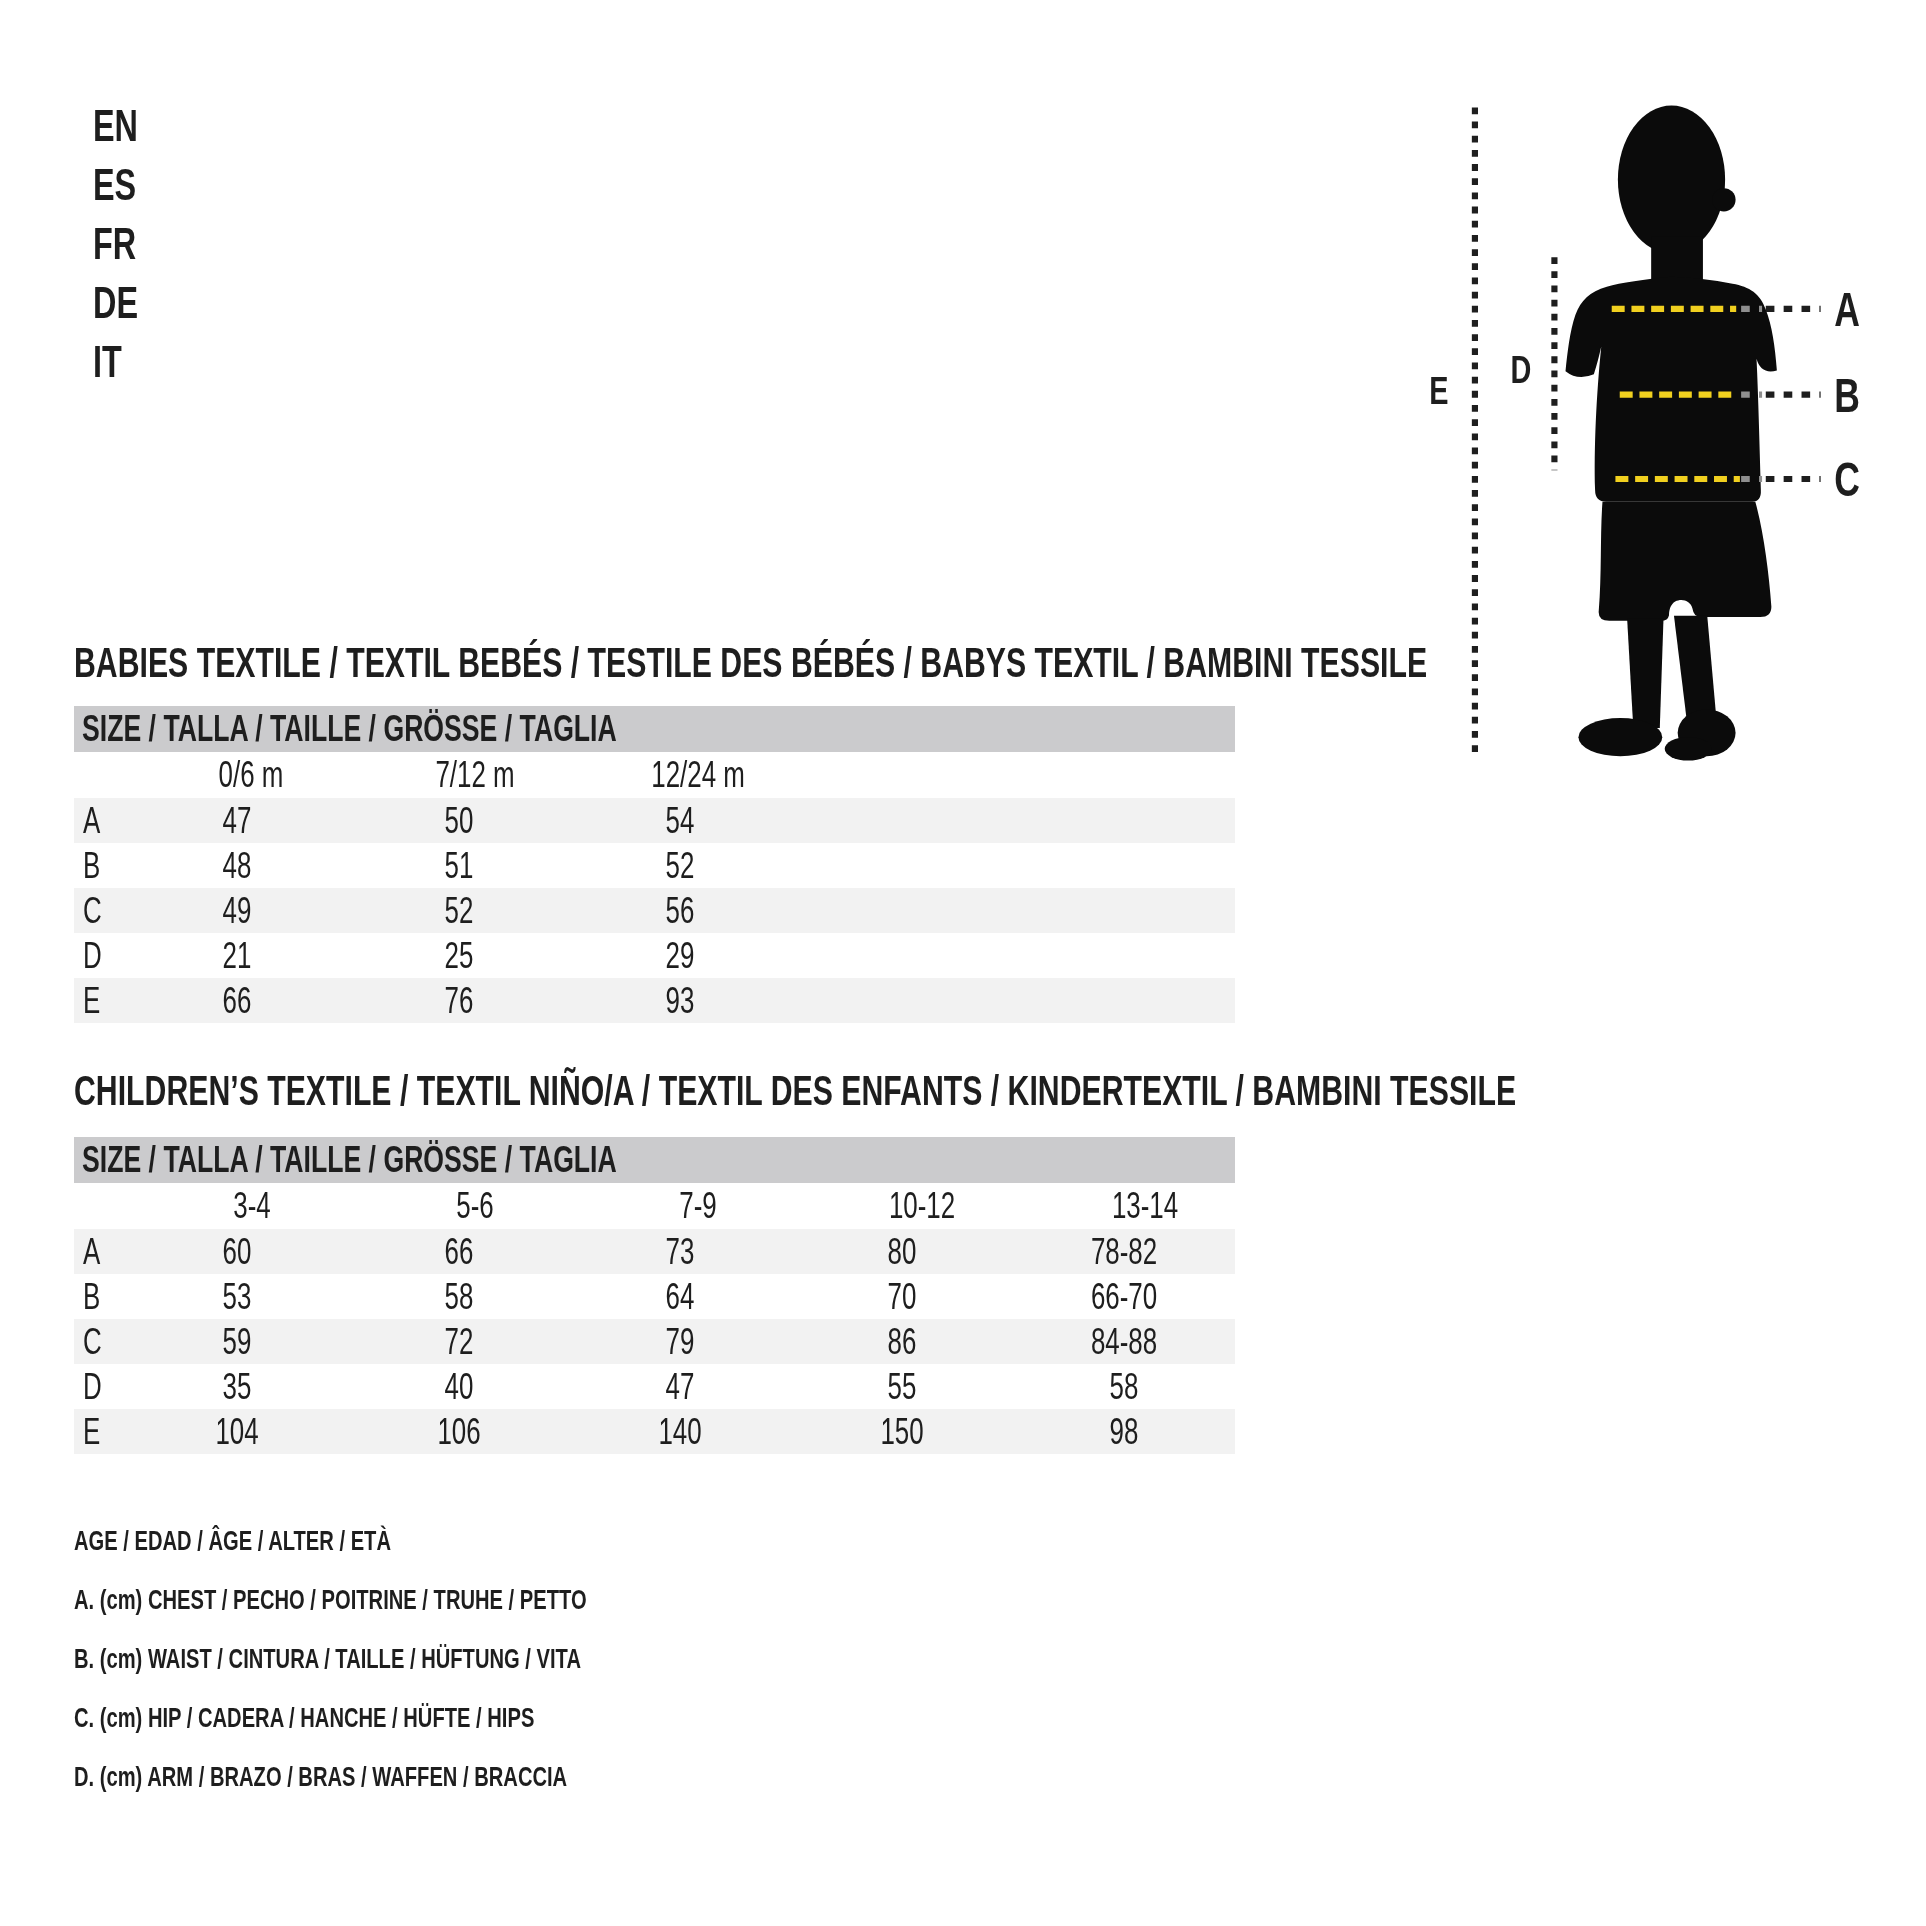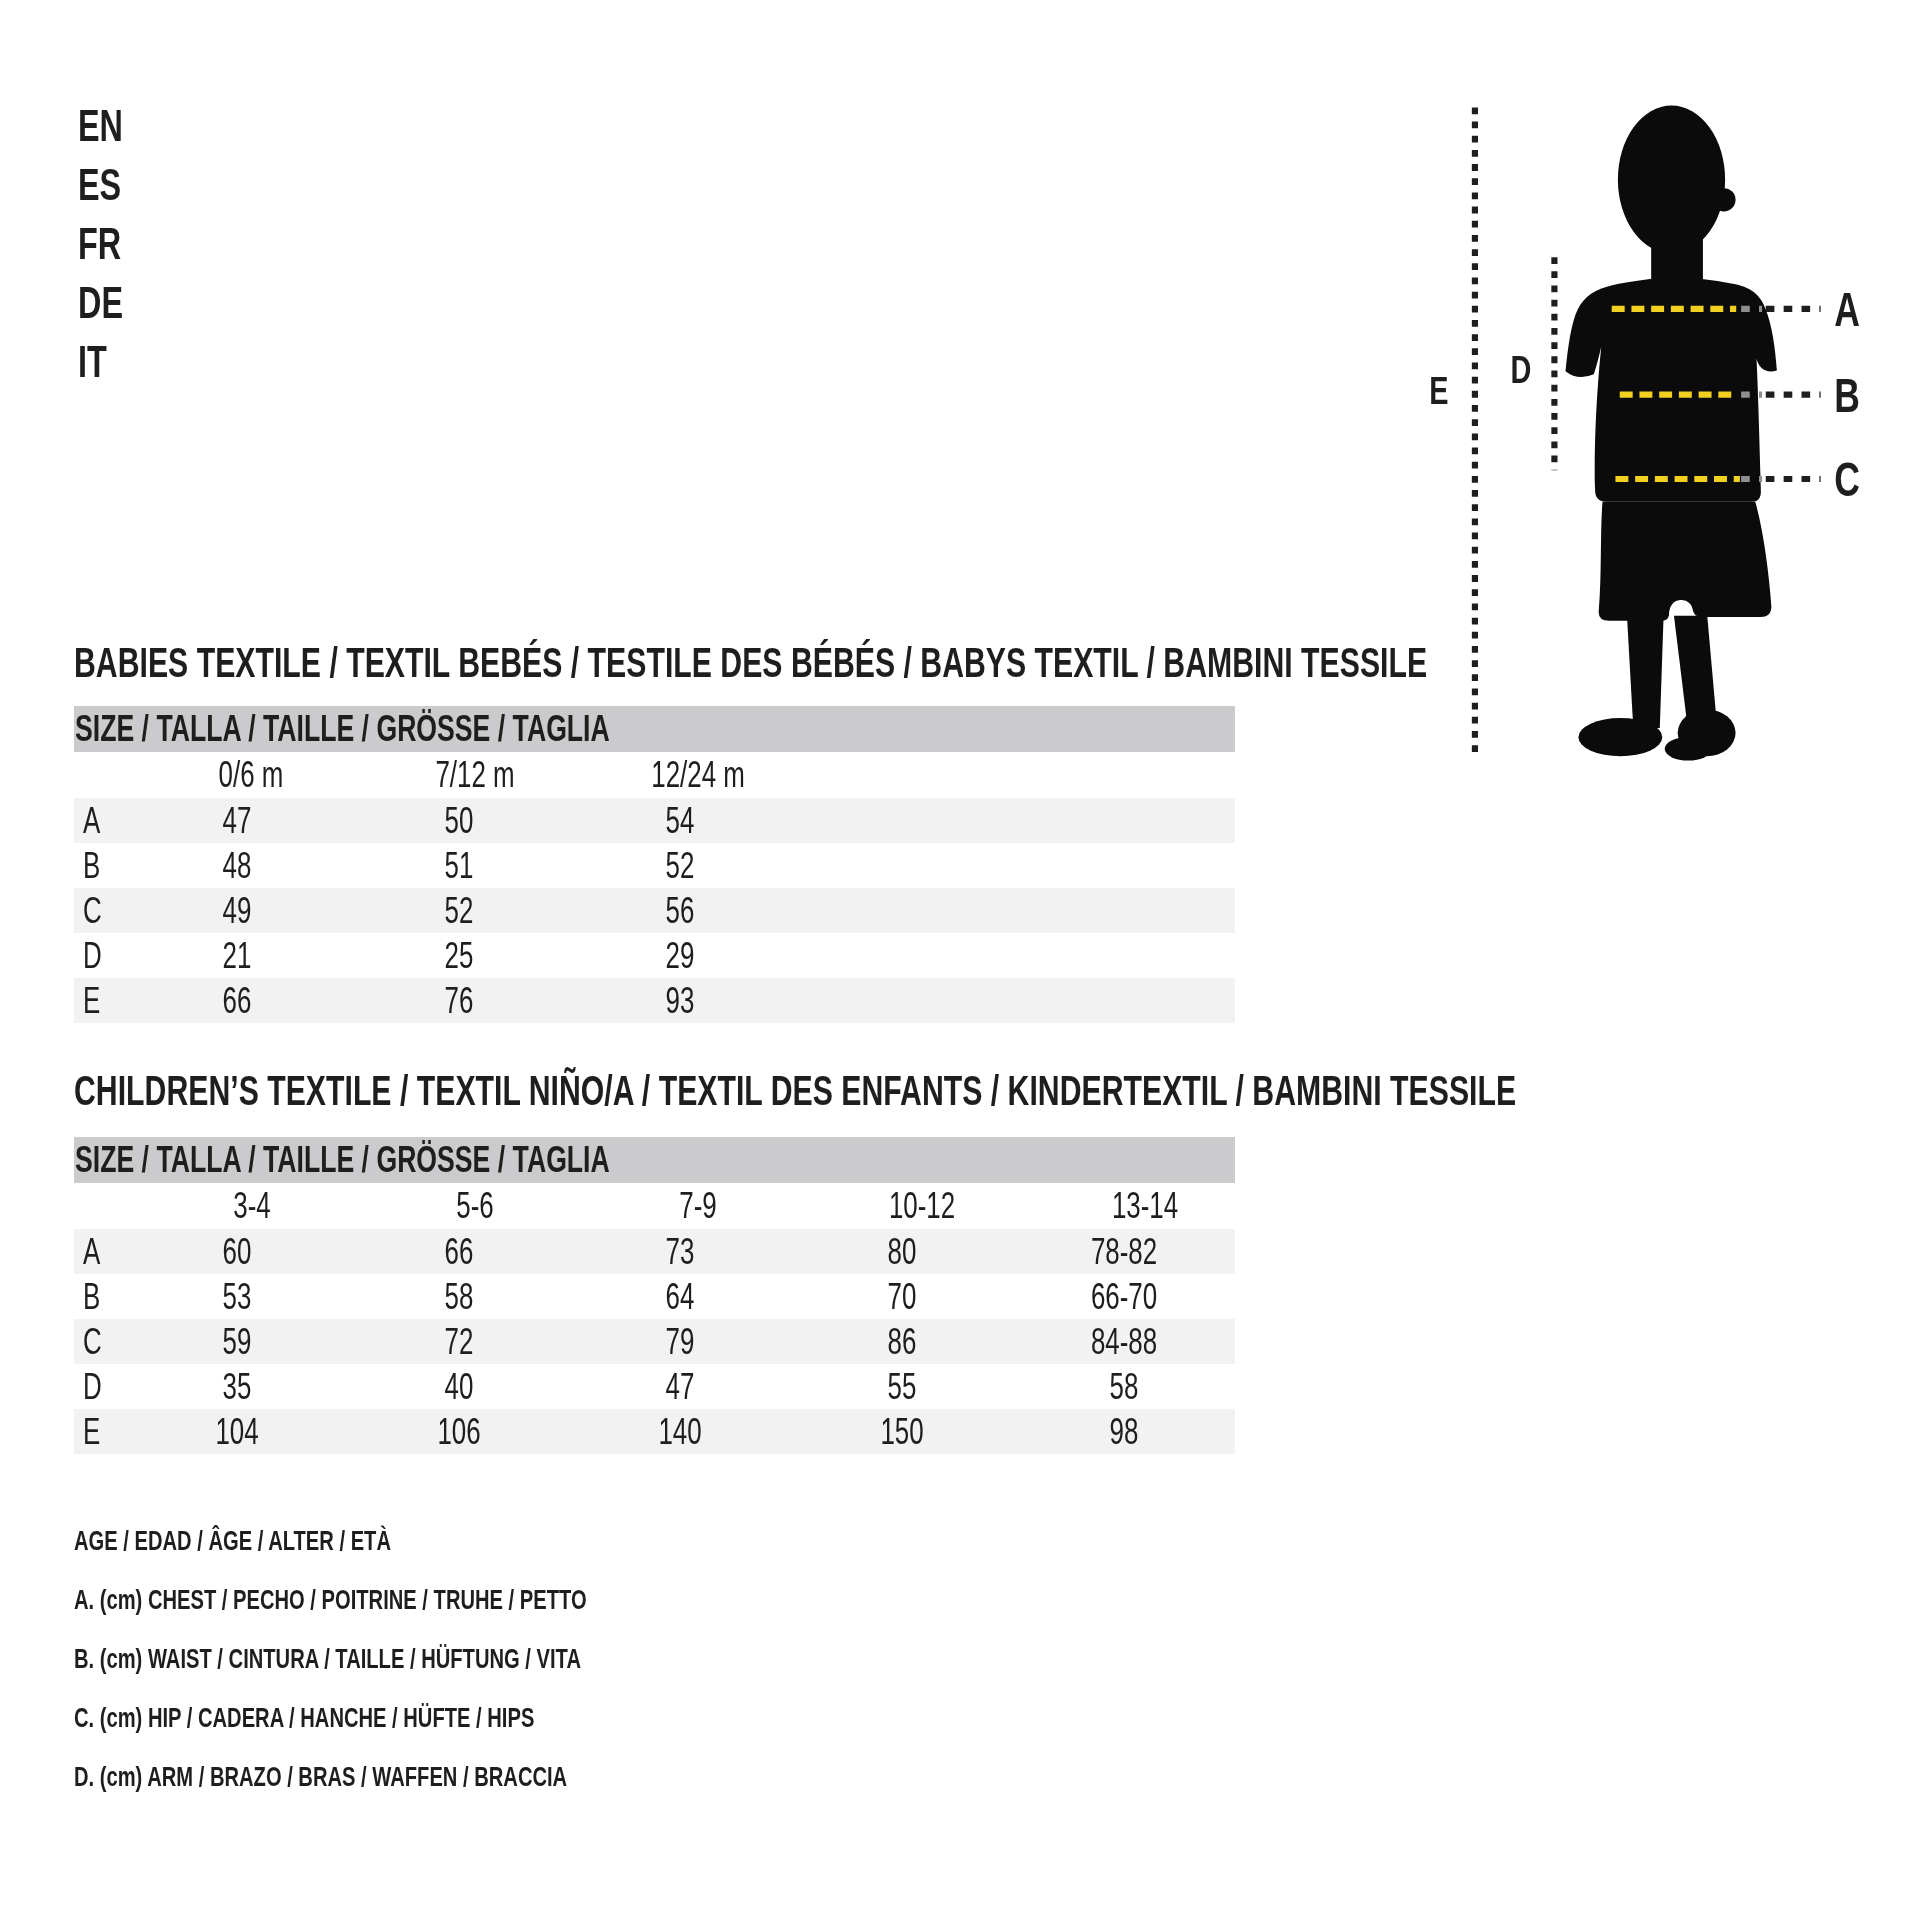--- a/index.html
+++ b/index.html
@@ -10,41 +10,41 @@
   .abs{position:absolute;}
   
   .cx{display:inline-block;transform:scaleX(0.72);transform-origin:0 50%;white-space:nowrap;}
   .cxc{display:inline-block;transform:scaleX(0.72);transform-origin:50% 50%;white-space:nowrap;}
   
   .lang-col .line{height:59px;line-height:59px;font-size:45px;font-weight:700;}
   
   .sec-title{height:43px;line-height:43px;font-size:42px;font-weight:700;white-space:nowrap;}
   
   .tbl{width:1161px;}
-  .tbl .bar{height:46px;line-height:46px;background:#cbcbcd;padding-left:1px;
+  .tbl .bar{height:46px;line-height:46px;background:#cbcbcd;padding-left:8px;
             font-size:37px;font-weight:700;}
   .tbl .row{display:flex;height:45px;line-height:45px;font-size:36px;font-weight:400;}
   .tbl .row.head{height:46px;line-height:46px;gap:44px;}
   .tbl .row.stripe{background:#f2f2f2;}
   .tbl .cell{width:222px;text-align:center;}
   .tbl .cell.lbl{width:52px;text-align:left;padding-left:9.2px;box-sizing:border-box;}
   
   .legend .line{height:59px;line-height:59px;font-size:28px;font-weight:700;white-space:nowrap;}
   
   .fig-label{position:absolute;font-weight:700;transform:translate(-50%,-50%) scaleX(0.74);
              white-space:nowrap;}
   .fig-label.big{font-size:48px;}
   .fig-label.small{font-size:39px;}
 </style>
 </head>
 <body>
 
 <div class="canvas">
 
-  <div class="abs lang-col" style="left:78px;top:96px;">
+  <div class="abs lang-col" style="left:93px;top:96px;">
     <div class="line"><span class="cx">EN</span></div>
     <div class="line"><span class="cx">ES</span></div>
     <div class="line"><span class="cx">FR</span></div>
     <div class="line"><span class="cx">DE</span></div>
     <div class="line"><span class="cx">IT</span></div>
   </div>
 
 
   <svg class="abs" style="left:1417px;top:92px;" width="509" height="684" viewBox="0 0 826 1110">
 

